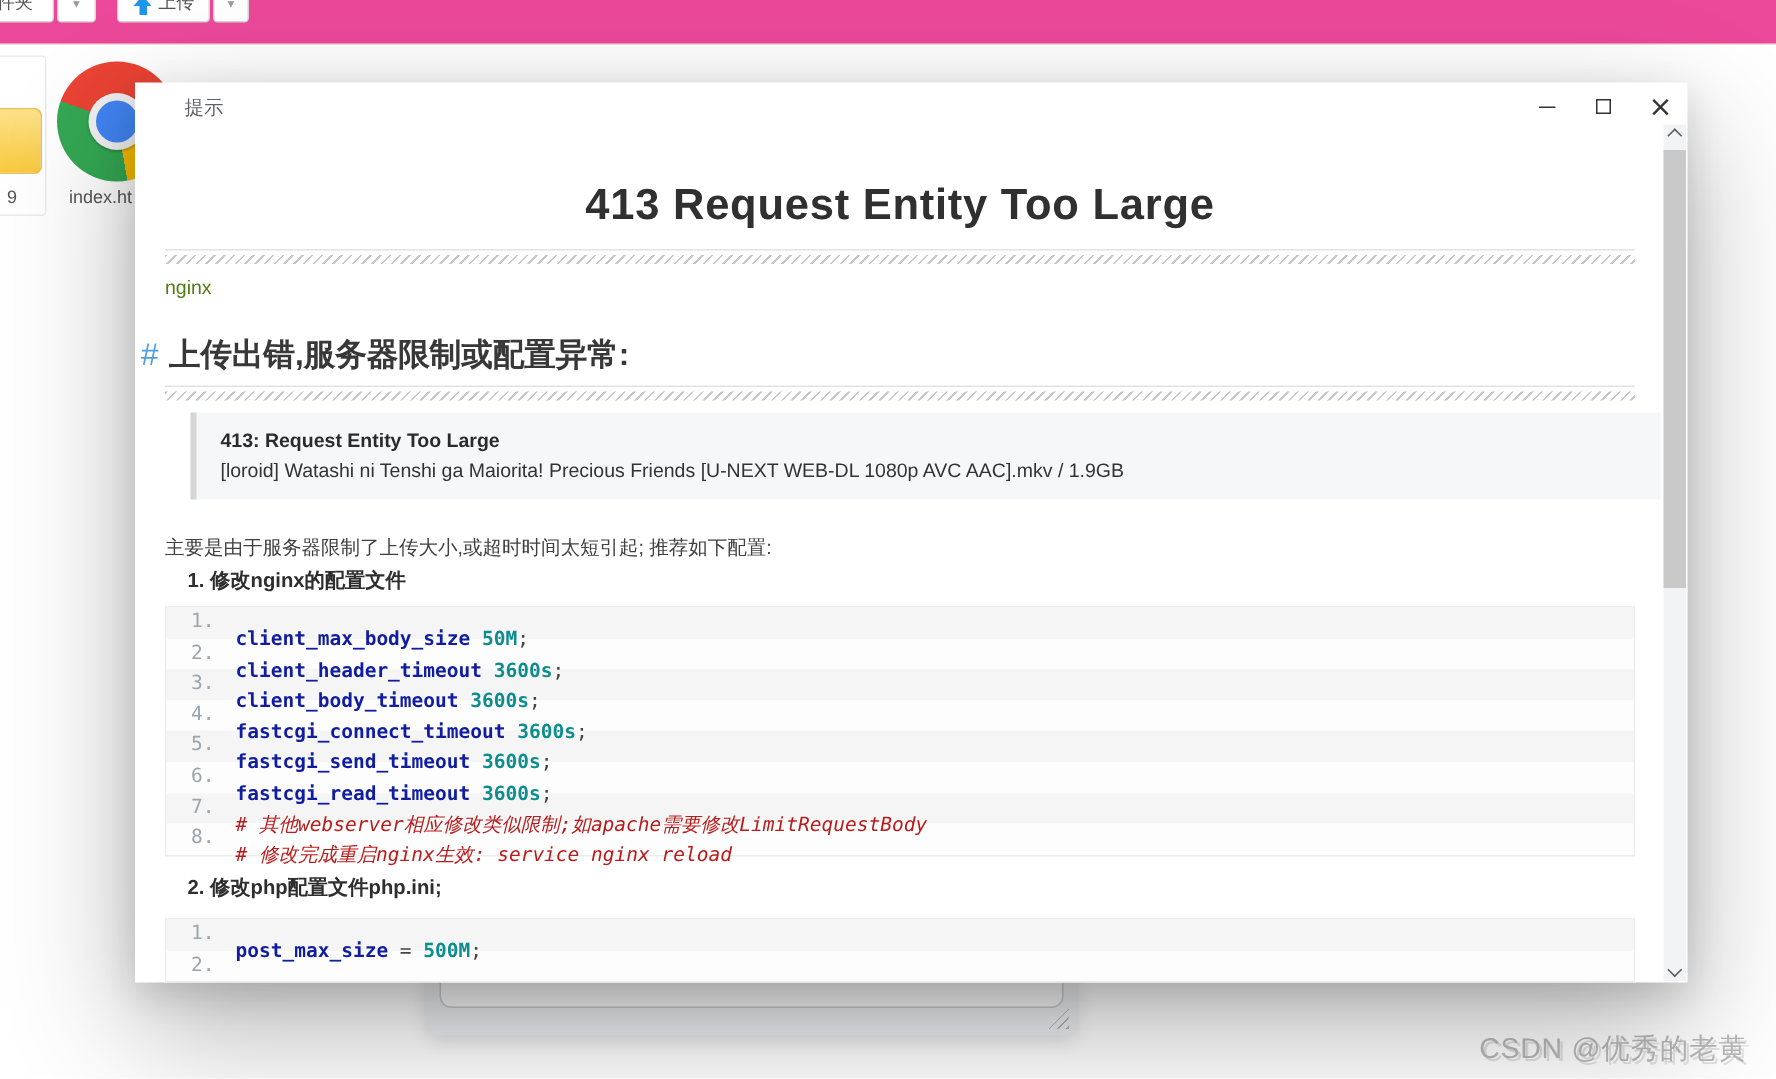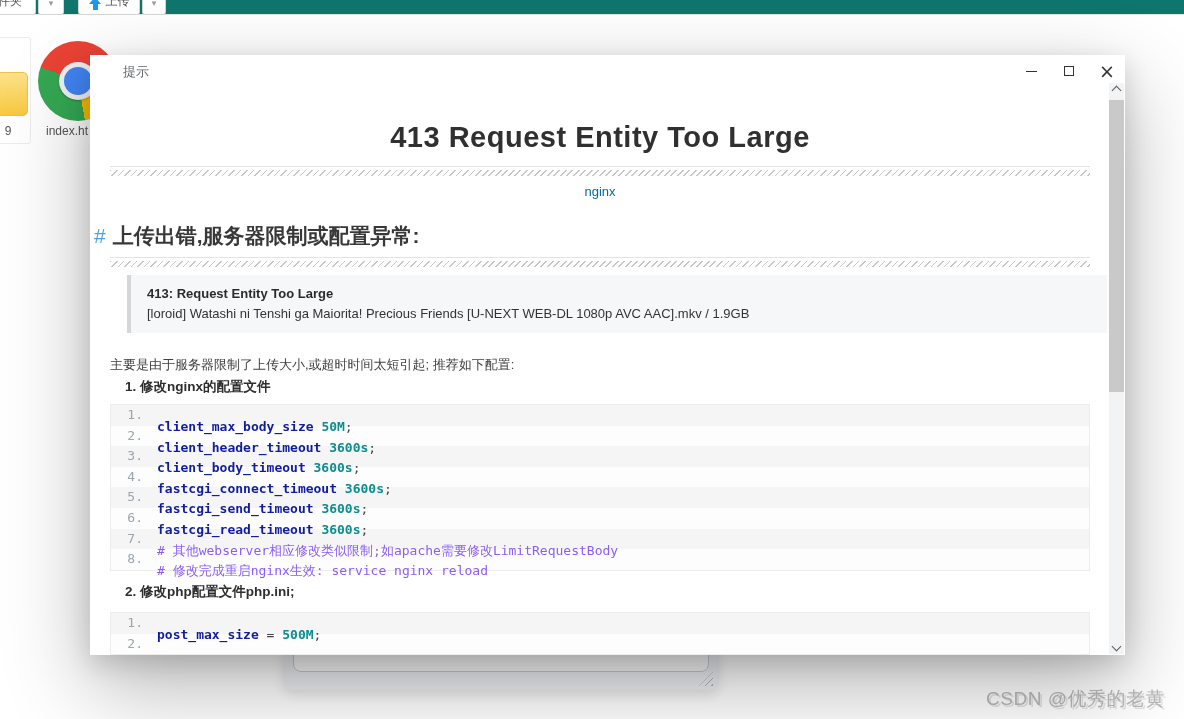--- a/index.html
+++ b/index.html
@@ -8,21 +8,21 @@
     --code-value:#0d8d8d;
     --upload-arrow:#1e96ea;
   }
   *{margin:0;padding:0;box-sizing:border-box;}
   html,body{width:1184px;height:719px;overflow:hidden;}
   body{
     font-family:"Liberation Sans","DejaVu Sans",sans-serif;
     background:#fff;color:#333;position:relative;
   }
   
-  .topbar{position:absolute;left:0;top:0;width:1184px;height:15px;background:#0f766e;border-bottom:1px solid #e4e4e4;z-index:1;}
+  .topbar{position:absolute;left:0;top:0;width:1184px;height:30px;background:#ec4899;border-bottom:1px solid #e4e4e4;z-index:1;}
   .tb-btn{position:absolute;top:-10px;height:25px;background:#fff;border:1px solid #d6d6d6;border-radius:3px;
     display:flex;align-items:flex-end;justify-content:center;font-size:12px;color:#555;padding-bottom:4px;}
   .tb-caret{color:#9a9a9a;font-size:9px;display:flex;align-items:flex-end;justify-content:center;padding-bottom:6px;}
   .up-arrow{position:relative;width:13px;height:13px;margin-right:4px;}
   .up-arrow .tri{position:absolute;left:0;top:0;width:0;height:0;border-left:6.5px solid transparent;border-right:6.5px solid transparent;border-bottom:7px solid var(--upload-arrow);}
   .up-arrow .stem{position:absolute;left:4px;top:6px;width:5px;height:7px;background:var(--upload-arrow);}
   .tile-card{position:absolute;background:#fff;border:1px solid #ececec;border-radius:3px;z-index:1;}
   .folder-ico{position:absolute;border-radius:5px;background:linear-gradient(180deg,#fde289,#f8c93f);border:1px solid #ecbf4e;z-index:2;}
   .chrome{position:absolute;width:80px;height:80px;border-radius:50%;z-index:2;
     background:conic-gradient(from 70deg,#fbbc05 0 100deg,#34a853 100deg 220deg,#ea4335 220deg 360deg);}
@@ -54,21 +54,21 @@
   .sb-up{position:absolute;top:4px;left:4px;transform:rotate(45deg);}
   .sb-down{position:absolute;bottom:4px;left:4px;transform:rotate(225deg);}
   
   .content{position:absolute;left:20px;top:0;width:980px;height:452px;}
   .h1{position:absolute;left:0;top:66px;width:100%;text-align:center;font-size:29px;font-weight:600;color:#303030;letter-spacing:.5px;}
   .hatch{position:absolute;left:0;width:100%;height:10px;border-top:1px solid #e3e3e3;}
   .hatch::after{content:"";position:absolute;left:0;top:3px;width:100%;height:6px;
     background:repeating-linear-gradient(135deg,#c7c7c7 0 1.2px,transparent 1.2px 4.6px);}
   .hatch1{top:111px;}
   .hatch2{top:202px;}
-  .nginx{position:absolute;left:0;top:129px;width:100%;text-align:center;font-size:13px;color:#0369a1;}
+  .nginx{position:absolute;left:0;top:129px;width:100%;text-align:left;font-size:13px;color:#4d7c0f;}
   .h2{position:absolute;left:-16px;top:167px;font-size:21px;font-weight:600;color:#383838;}
   .h2 .hash{color:var(--accent-blue);font-weight:400;margin-right:7px;}
   .quote{position:absolute;left:17px;top:220px;width:100%;height:58px;background:#f6f7f9;border-left:4px solid #d6d6d6;
     padding:11px 16px;font-size:13px;color:#333;}
   .quote .q1{font-weight:700;color:#2b2b2b;margin-bottom:5px;}
   .intro{position:absolute;left:0;top:301px;font-size:13px;color:#404040;}
   .stepttl{position:absolute;left:0;font-size:13.5px;font-weight:700;color:#2e2e2e;margin-left:15px;}
   .step1{top:323px;}
   .step2{top:528px;}
   .codeblock{position:absolute;left:0;width:100%;border:1px solid #ececec;background:#fdfdfd;
@@ -76,21 +76,21 @@
   .cb1{top:349px;}
   .cb2{top:557px;}
   .crow{display:flex;height:20.6px;line-height:20.6px;}
   .crow.odd{background:#f5f5f5;}
   .crow.even{background:#fdfdfd;}
   .ln{width:46px;text-align:right;padding-right:14px;color:#9aa5ad;flex:none;}
   .cd{white-space:pre;margin-top:12px;}
   .tk-d{color:var(--code-directive);font-weight:600;}
   .tk-v{color:var(--code-value);font-weight:600;}
   .tk-p{color:#444;}
-  .tk-c{color:#8b5cf6;}
+  .tk-c{color:#b91c1c;font-style:italic;}
 </style>
 </head>
 <body>
 
 <div class="topbar">
   <div class="tb-btn" style="left:-16px;width:52px;">
     <span>件夹</span>
   </div>
   <div class="tb-btn tb-caret" style="left:38px;width:26px;">
     <span>▾</span>

